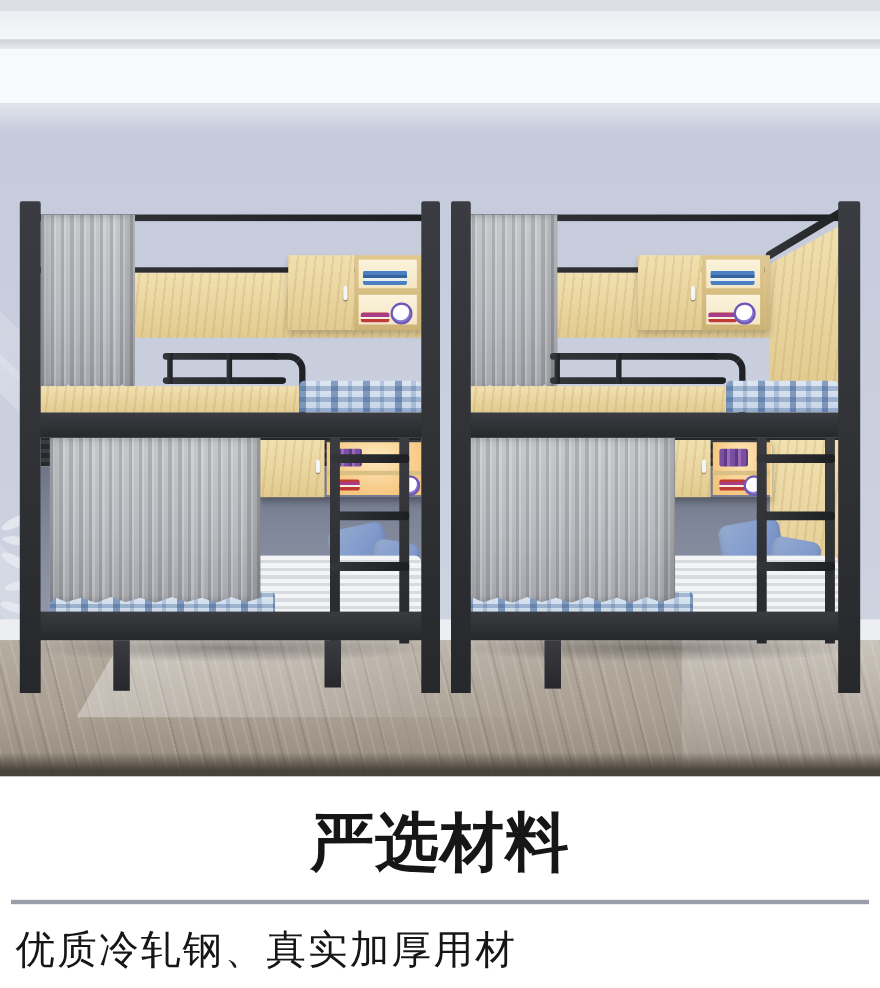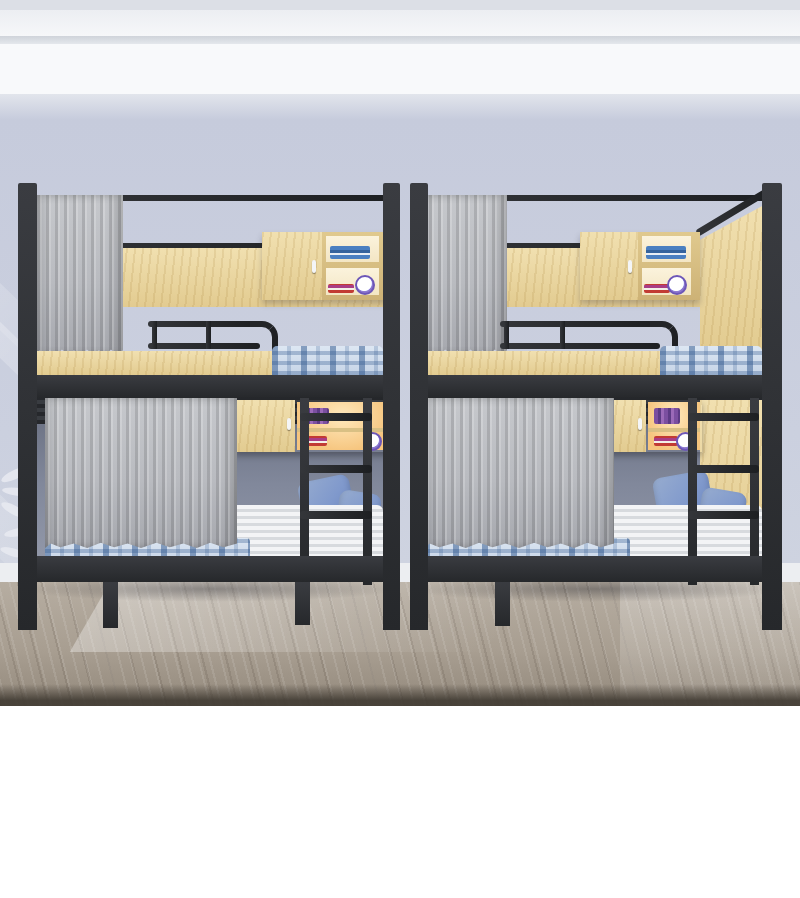--- a/index.html
+++ b/index.html
@@ -321,13 +321,18 @@
       <div class="rung1 frame"></div>
       <div class="rung2 frame"></div>
       <div class="rung3 frame"></div>
       <div class="beam-low framef"></div>
       <div class="leg-a framef"></div>
       <div class="post-l framef"></div>
       <div class="post-r framef"></div>
     </div>
   </div>
 
+  <div class="caption">
+    <h2 class="title">严选材料</h2>
+    <div class="divider"></div>
+    <p class="subtitle">优质冷轧钢、真实加厚用材</p>
+  </div>
 </div>
 
 </body></html>

